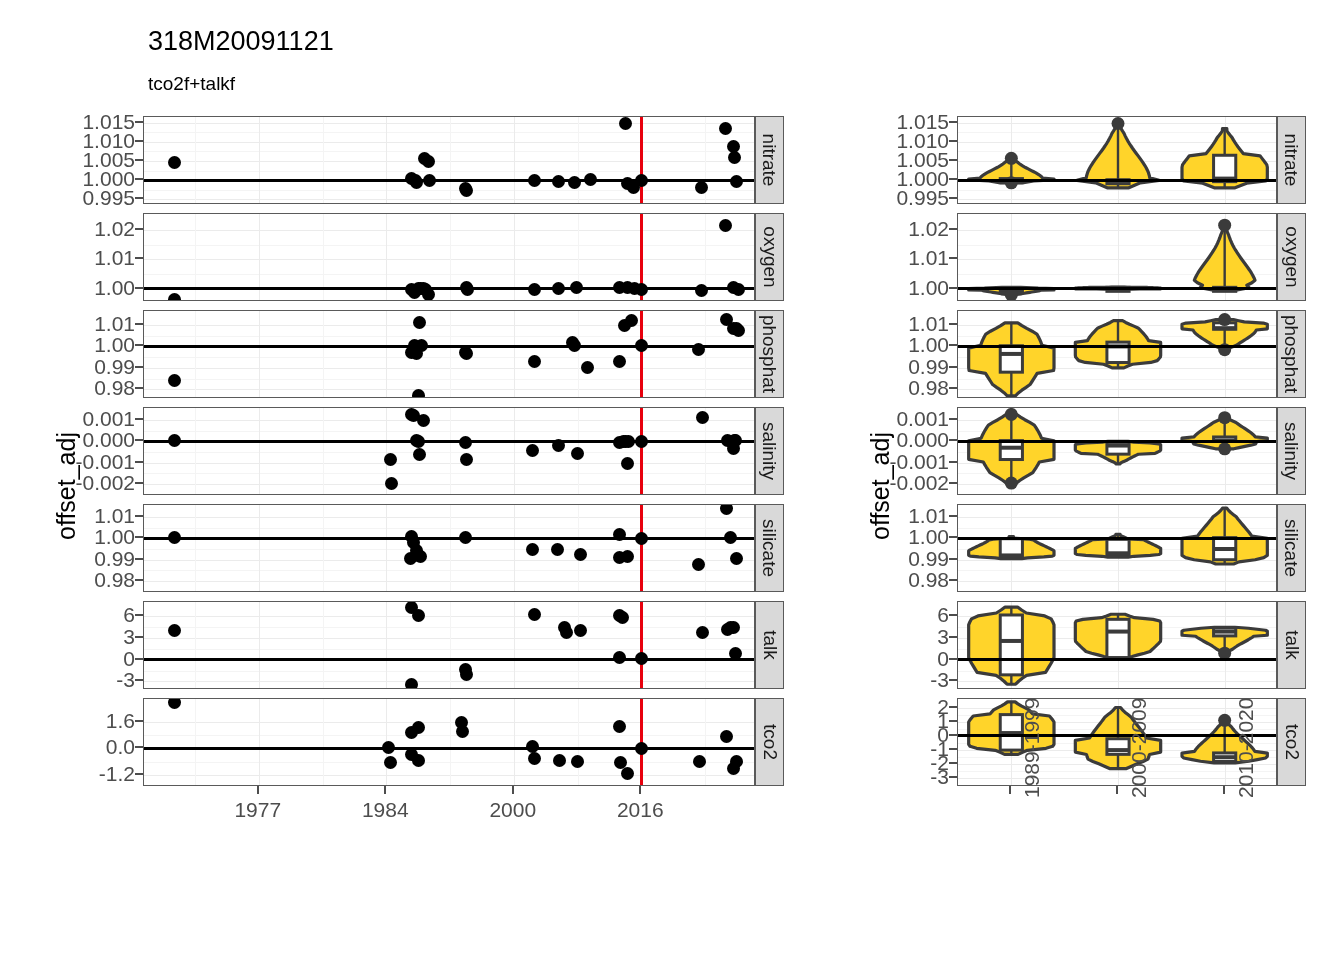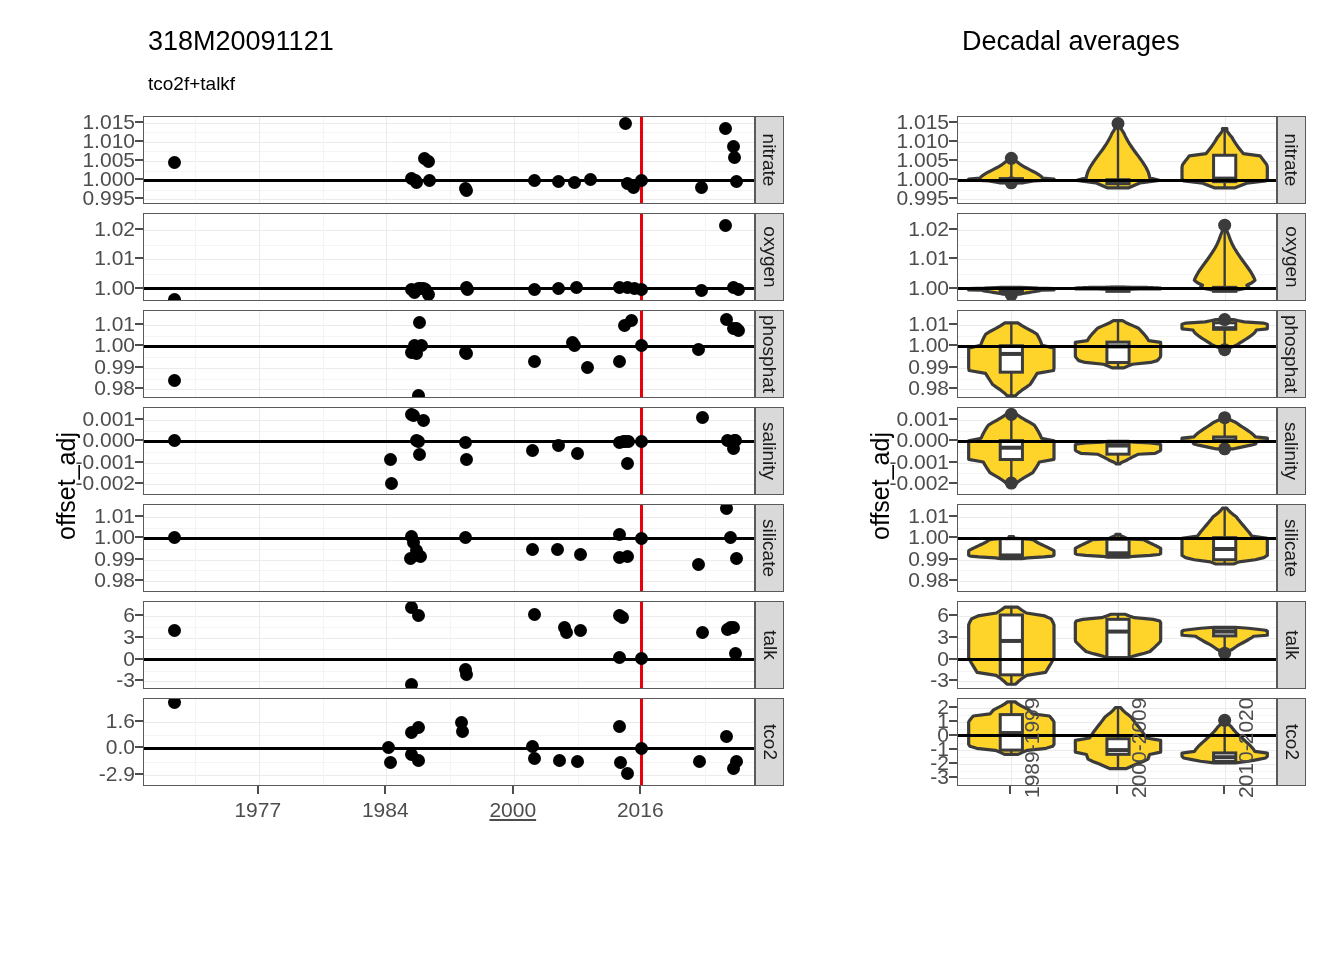--- a/index.html
+++ b/index.html
@@ -37,21 +37,20 @@
   .xtickrot{position:absolute;font-size:21px;color:#4d4d4d;white-space:nowrap;
             transform-origin:0 0;transform:rotate(-90deg);}
 </style>
 </head>
 <body>
 
 <div id="root">
 
   <div class="title" style="left:148px;top:26px;">318M20091121</div>
   <div class="subtitle" style="left:148px;top:73px;">tco2f+talkf</div>
-  <div class="title" style="left:962px;top:26px;">Decadal averages</div>
 
   <div class="ylab" style="left:52px;top:540px;">offset_adj</div>
   <div class="ylab" style="left:866px;top:540px;">offset_adj</div>
 
   <div id="left-plot">
       <div class="panel" style="left:143px;top:116px;width:612px;height:88px;">
         <div class="gridmajor" style="top:5.739130434782851px;"></div>
         <div class="gridmajor" style="top:24.869565217391212px;"></div>
         <div class="gridmajor" style="top:44.000000000000426px;"></div>
         <div class="gridmajor" style="top:63.13043478260879px;"></div>
@@ -403,28 +402,28 @@
         <div class="pt" style="left:589.0500000000005px;top:69.7560975609756px;"></div>
         <div class="pt" style="left:592.875px;top:62.24390243902438px;"></div>
       </div>
       <div class="strip" style="left:755px;top:698px;width:29px;height:88px;">
         <span>tco2</span>
       </div>
       <div class="ytick" style="left:25px;top:720.5365853658536px;width:110px;">1.6</div>
       <div class="ytickmark" style="left:135px;top:720.5365853658536px;"></div>
       <div class="ytick" style="left:25px;top:747.3658536585366px;width:110px;">0.0</div>
       <div class="ytickmark" style="left:135px;top:747.3658536585366px;"></div>
-      <div class="ytick" style="left:25px;top:774.1951219512196px;width:110px;">-2.9</div>
+      <div class="ytick" style="left:25px;top:774.1951219512196px;width:110px;">-1.2</div>
       <div class="ytickmark" style="left:135px;top:774.1951219512196px;"></div>
       <div class="xtickmark" style="left:257.75px;top:786px;"></div>
       <div class="xtick" style="left:257.75px;top:798px;">1977</div>
       <div class="xtickmark" style="left:385.25px;top:786px;"></div>
       <div class="xtick" style="left:385.25px;top:798px;">1984</div>
       <div class="xtickmark" style="left:512.75px;top:786px;"></div>
-      <div class="xtick" style="left:512.75px;top:798px;text-decoration:underline;">2000</div>
+      <div class="xtick" style="left:512.75px;top:798px;">2000</div>
       <div class="xtickmark" style="left:640.25px;top:786px;"></div>
       <div class="xtick" style="left:640.25px;top:798px;">2016</div>
     </div>
   <div id="right-plot">
       <div class="panel" style="left:957px;top:116px;width:320px;height:88px;">
         <div class="gridmajor" style="top:5.739130434782851px;"></div>
         <div class="gridmajor" style="top:24.869565217391212px;"></div>
         <div class="gridmajor" style="top:44.000000000000426px;"></div>
         <div class="gridmajor" style="top:63.13043478260879px;"></div>
         <div class="gridmajor" style="top:82.26086956521758px;"></div>

